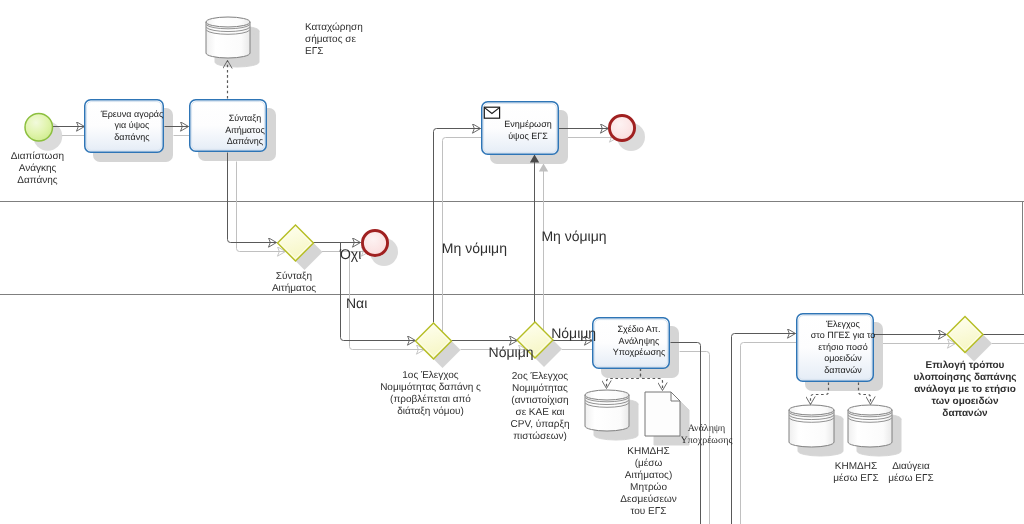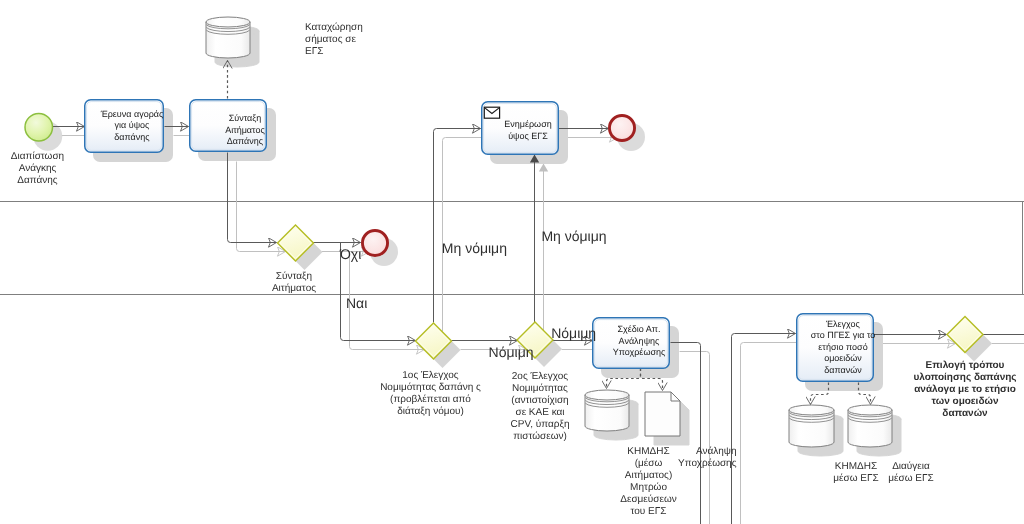--- a/index.html
+++ b/index.html
@@ -265,21 +265,21 @@
       <div class="txt dslabel" style="left: 571.5px; top: 445.5px; width: 66px; text-align: center;">ΚΗΜΔΗΣ
 (μέσω
 Αιτήματος)
 Μητρώο
 Δεσμεύσεων
 του ΕΓΣ</div>
       <div class="txt dslabel" style="left: 782px; top: 460.5px; width: 60px; text-align: center;">ΚΗΜΔΗΣ
 μέσω ΕΓΣ</div>
       <div class="txt dslabel" style="left: 837px; top: 460.5px; width: 60px; text-align: center;">Διαύγεια
 μέσω ΕΓΣ</div>
-      <div class="txt dslabel" style="left: 632.5px; top: 446px; width: 60px; text-align: right;">Ανάληψη
+      <div class="txt dslabel" style="left: 632.5px; top: 423px; width: 60px; text-align: center; font-family: Liberation Serif, serif;">Ανάληψη
 Υποχρέωσης</div>
       <div class="txt flowlabel" style="left: 340px; top: 248px;">Όχι</div>
       <div class="txt flowlabel" style="left: 346px; top: 297px;">Ναι</div>
       <div class="txt flowlabel" style="left: 441.8px; top: 242px;">Μη νόμιμη</div>
       <div class="txt flowlabel" style="left: 541.4px; top: 230px;">Μη νόμιμη</div>
       <div class="txt flowlabel" style="left: 488.6px; top: 345.5px;">Νόμιμη</div>
       <div class="txt flowlabel" style="left: 551.2px; top: 326.9px;">Νόμιμη</div>
     </div>
 </div>
 

